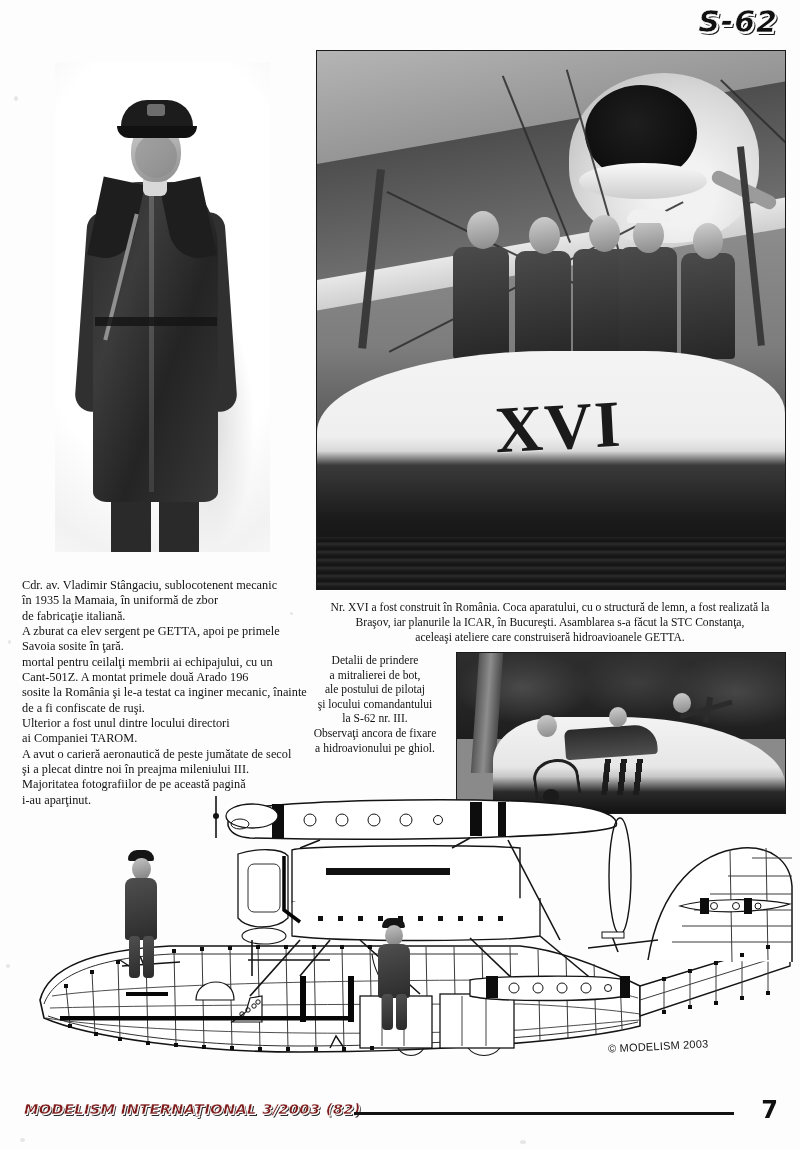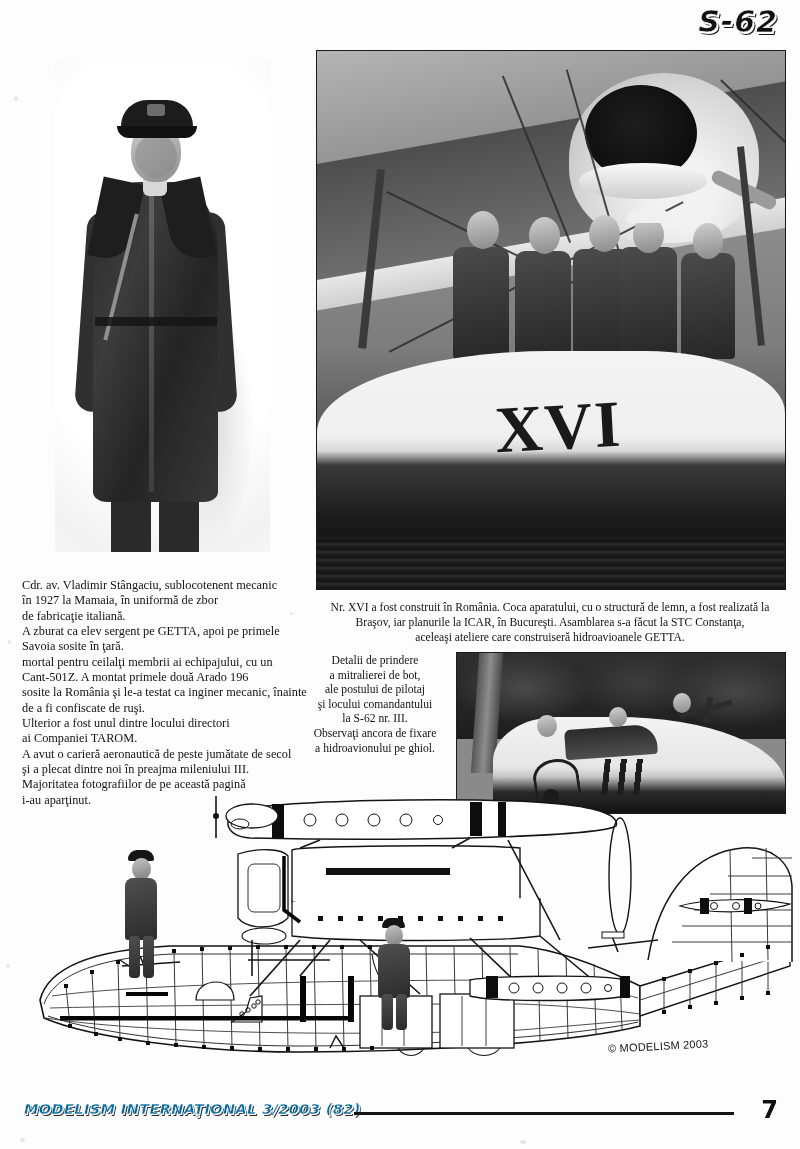--- a/index.html
+++ b/index.html
@@ -140,21 +140,21 @@
   .fig-head{position:absolute;border-radius:50%;background:linear-gradient(165deg,#c4c4c4,#7e7e7e);}
   .fig-cap{position:absolute;background:#151515;border-radius:9px 9px 2px 2px;}
   .copyright{position:absolute;left:608px;top:1040px;font-family:"Liberation Sans",sans-serif;
     font-size:11px;color:#151515;transform:rotate(-3deg);letter-spacing:.2px;}
 
   
   .footer-title{
     position:absolute;left:24px;top:1101px;
     font-family:"DejaVu Sans", sans-serif;
     font-weight:bold;font-style:italic;font-size:14.5px;letter-spacing:.4px;
-    color:#0369a1;
+    color:#7f1d1d;
     text-shadow:1px 1px 0 #fff, 1.8px 1.8px 0 #2a2a2a;
     -webkit-text-stroke:.4px #fff;
   }
   .footer-rule{position:absolute;left:354px;top:1112px;width:380px;height:2.5px;background:#131313;}
   .footer-page{position:absolute;right:22px;top:1096px;
     font-family:"DejaVu Sans",sans-serif;font-weight:bold;font-size:24px;color:#101010;}
 </style>
 </head>
 <body>
 
@@ -237,21 +237,21 @@
     <div class="crew-head" style="left:80px;top:62px;width:20px;height:22px;"></div>
     <div class="crew-head" style="left:152px;top:54px;width:18px;height:20px;"></div>
     <div class="crew-head" style="left:216px;top:40px;width:18px;height:20px;"></div>
     <div class="anchor"></div>
     <div class="anchor-ball"></div>
     <div class="boat-num"></div>
   </div>
 
   <div id="bio" class="txt">
     <p>Cdr. av. Vladimir Stângaciu, sublocotenent mecanic</p>
-    <p>în 1927 la Mamaia, în uniformă de zbor</p>
+    <p>în 1935 la Mamaia, în uniformă de zbor</p>
     <p>de fabricaţie italiană.</p>
     <p>A zburat ca elev sergent pe GETTA, apoi pe primele</p>
     <p>Savoia sosite în ţară.</p>
     <p>mortal pentru ceilalţi membrii ai echipajului, cu un</p>
     <p>Cant-501Z. A montat primele două Arado 196</p>
     <p>sosite la România şi le-a testat ca inginer mecanic, înainte</p>
     <p>de a fi confiscate de ruşi.</p>
     <p>Ulterior a fost unul dintre locului directori</p>
     <p>ai Companiei TAROM.</p>
     <p>A avut o carieră aeronautică de peste jumătate de secol</p>

